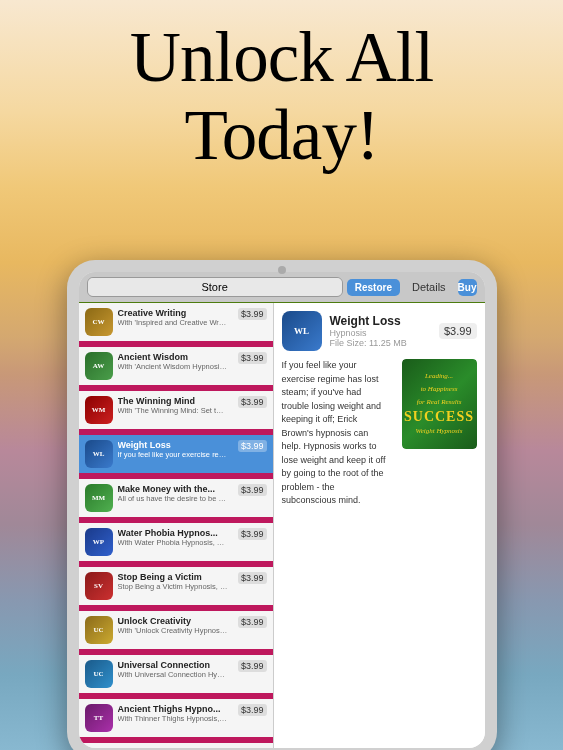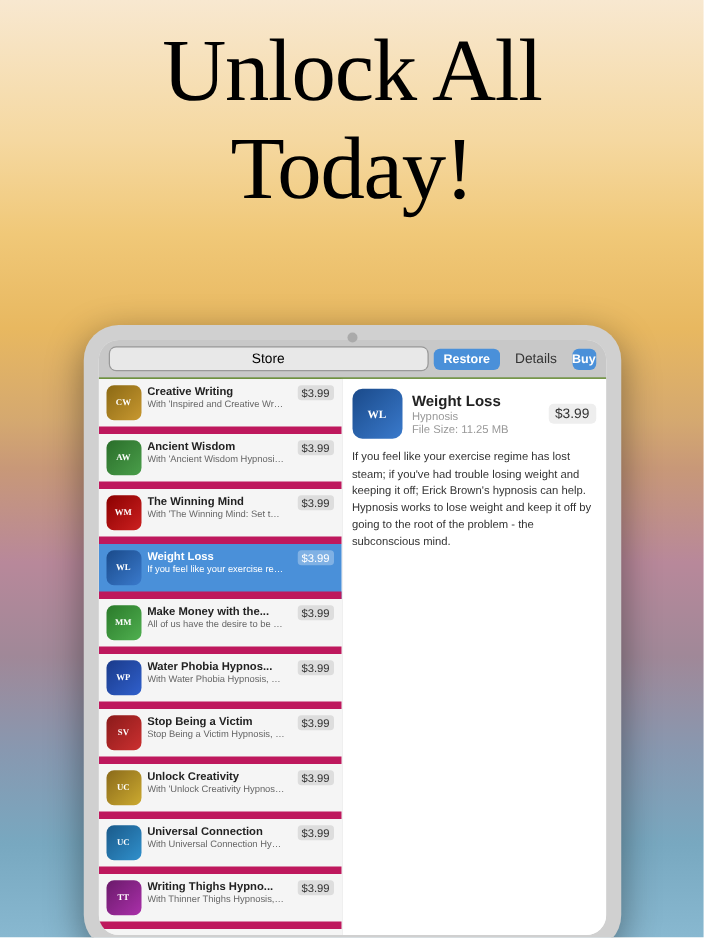--- a/index.html
+++ b/index.html
@@ -453,21 +453,21 @@
       <div class="item-title">Universal Connection</div>
       <div class="item-desc">With Universal Connection Hypnosis, learn to connect with the energy and...</div>
     </div>
     <div class="item-price">$3.99</div>
   </div>
           <div class="list-item">
     <div class="item-icon icon-thighs">
       <span style="font-size:7px;font-weight:bold;">TT</span>
     </div>
     <div class="item-text">
-      <div class="item-title">Writing Thighs Hypno...</div>
+      <div class="item-title">Ancient Thighs Hypno...</div>
       <div class="item-desc">With Thinner Thighs Hypnosis, get legs that you want to show off. Let...</div>
     </div>
     <div class="item-price">$3.99</div>
   </div>
           <div class="list-item">
     <div class="item-icon icon-tension">
       <span style="font-size:7px;font-weight:bold;">TH</span>
     </div>
     <div class="item-text">
       <div class="item-title">Tension Headache</div>
@@ -484,17 +484,26 @@
           </div>
           <div class="detail-info">
             <div class="detail-title">Weight Loss</div>
             <div class="detail-subtitle">Hypnosis</div>
             <div class="detail-subtitle">File Size: 11.25 MB</div>
           </div>
           <div class="detail-price">$3.99</div>
         </div>
         <div class="detail-body">
           <div class="detail-description">If you feel like your exercise regime has lost steam; if you've had trouble losing weight and keeping it off; Erick Brown's hypnosis can help. Hypnosis works to lose weight and keep it off by going to the root of the problem - the subconscious mind.</div>
+          <div class="detail-image">
+            <div class="success-book">
+              <div class="success-book-text">Leading...</div>
+              <div class="success-book-text">to Happiness</div>
+              <div class="success-book-text">for Real Results</div>
+              <div class="success-word">SUCCESS</div>
+              <div class="success-book-text">Weight Hypnosis</div>
+            </div>
+          </div>
         </div>
       </div>
     </div>
   </div>
 </div>
 
 </body></html>

